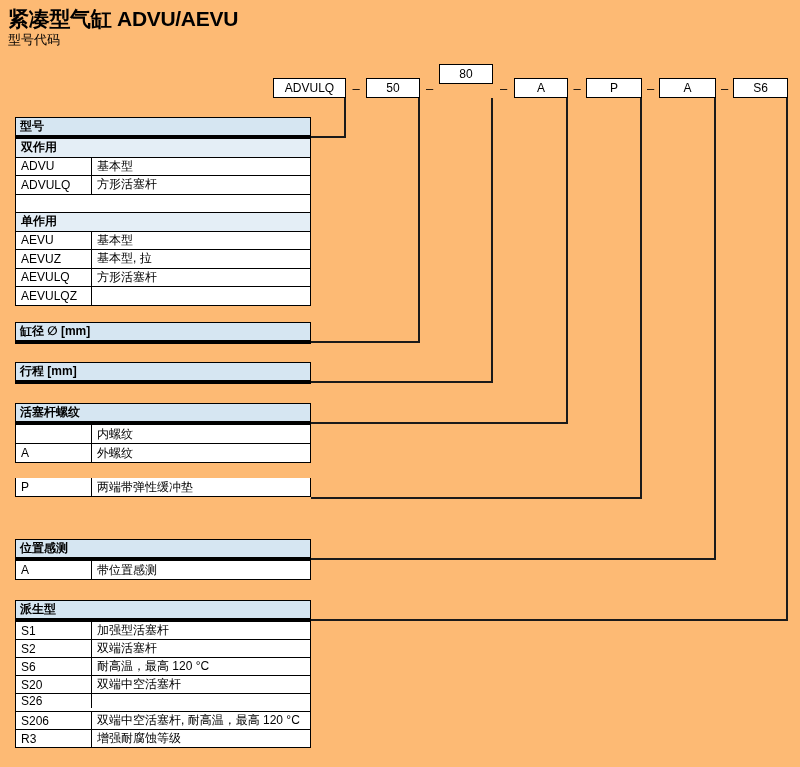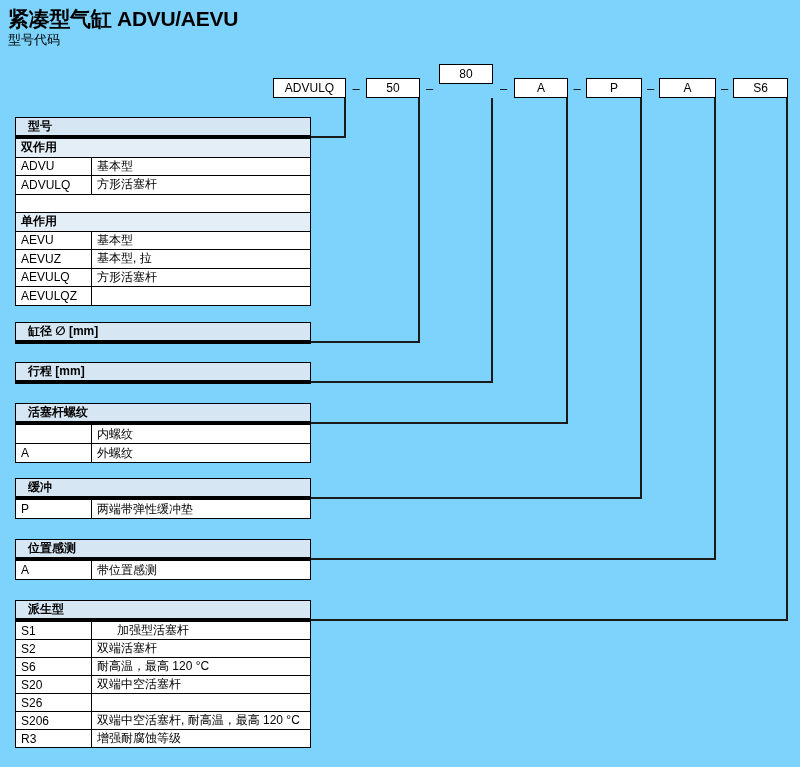--- a/index.html
+++ b/index.html
@@ -1,30 +1,30 @@
 <!DOCTYPE html>
 <html style="--header-bg: #d6e6f2; --subheader-bg: #e4eef6;"><head>
 <meta charset="utf-8">
 <style>
   html,body{margin:0;padding:0;background:#fff;}
   body{font-family:"Liberation Sans","DejaVu Sans",sans-serif;color:#000;}
-  .page{position:relative;width:800px;height:767px;background:#7dd3fc;overflow:hidden;}
+  .page{position:relative;width:800px;height:767px;background:#fdba74;overflow:hidden;}
   .title{position:absolute;left:8px;top:5px;font-size:21px;font-weight:bold;letter-spacing:-0.3px;white-space:nowrap;}
   .subtitle{position:absolute;left:8px;top:31px;font-size:13px;white-space:nowrap;}
   #diagram{position:absolute;left:0;top:0;width:800px;height:767px;}
   .code-box{position:absolute;height:20px;box-sizing:border-box;border:1.5px solid #000;background:#fff;
             display:flex;align-items:center;justify-content:center;font-size:12px;}
   .dash{position:absolute;height:20px;width:20px;display:flex;align-items:center;justify-content:center;
         font-size:13px;color:#000;}
   .vline{position:absolute;width:2px;background:#1a1a1a;}
   .hline{position:absolute;height:2px;background:#1a1a1a;}
   .section{position:absolute;left:15px;width:296px;}
   .sec-header{box-sizing:border-box;height:22px;border:1px solid #000;border-bottom:4px solid #000;
               background:var(--header-bg,#d6e6f2);font-weight:bold;font-size:12px;
-              display:flex;align-items:center;padding-left:12px;}
+              display:flex;align-items:center;padding-left:4px;}
   .row{box-sizing:border-box;display:flex;border-left:1px solid #000;border-right:1px solid #000;
        border-bottom:1px solid #000;background:#fff;font-size:12px;}
   .row .c1{box-sizing:border-box;width:76px;border-right:1px solid #000;padding-left:5px;
            display:flex;align-items:center;overflow:hidden;}
   .row .c2{box-sizing:border-box;flex:1;padding-left:5px;display:flex;align-items:center;
            white-space:nowrap;overflow:hidden;}
   .row.subheader{background:var(--subheader-bg,#e4eef6);font-weight:bold;}
   .row.subheader .sub{padding-left:5px;display:flex;align-items:center;width:100%;}
   .row.spacer{background:#fff;}
 </style>
@@ -106,52 +106,51 @@
         <div class="row item" style="height: 19px;">
           <div class="c1"></div>
           <div class="c2">内螺纹</div>
         </div>
         <div class="row item" style="height: 19px;">
           <div class="c1">A</div>
           <div class="c2">外螺纹</div>
         </div>
       </div>
       <div class="section" style="top: 478px;">
-        <div class="sec-header">缓冲</div>
         <div class="row item" style="height: 19px;">
           <div class="c1">P</div>
           <div class="c2">两端带弹性缓冲垫</div>
         </div>
       </div>
       <div class="section" style="top: 539px;">
         <div class="sec-header">位置感测</div>
         <div class="row item" style="height: 19px;">
           <div class="c1">A</div>
           <div class="c2">带位置感测</div>
         </div>
       </div>
       <div class="section" style="top: 600px;">
         <div class="sec-header">派生型</div>
-        <div class="row item" style="height: 18px; gap: 20px;">
+        <div class="row item" style="height: 18px;">
           <div class="c1">S1</div>
           <div class="c2">加强型活塞杆</div>
         </div>
         <div class="row item" style="height: 18px;">
           <div class="c1">S2</div>
           <div class="c2">双端活塞杆</div>
         </div>
         <div class="row item" style="height: 18px;">
           <div class="c1">S6</div>
           <div class="c2">耐高温，最高 120 °C</div>
         </div>
         <div class="row item" style="height: 18px;">
           <div class="c1">S20</div>
           <div class="c2">双端中空活塞杆</div>
         </div>
-        <div class="row item" style="height: 18px;">
+        <div class="row item" style="height: 18px; flex-direction: column;">
           <div class="c1">S26</div>
         </div>
         <div class="row item" style="height: 18px;">
           <div class="c1">S206</div>
           <div class="c2">双端中空活塞杆, 耐高温，最高 120 °C</div>
         </div>
         <div class="row item" style="height: 18px;">
           <div class="c1">R3</div>
           <div class="c2">增强耐腐蚀等级</div>
         </div>

